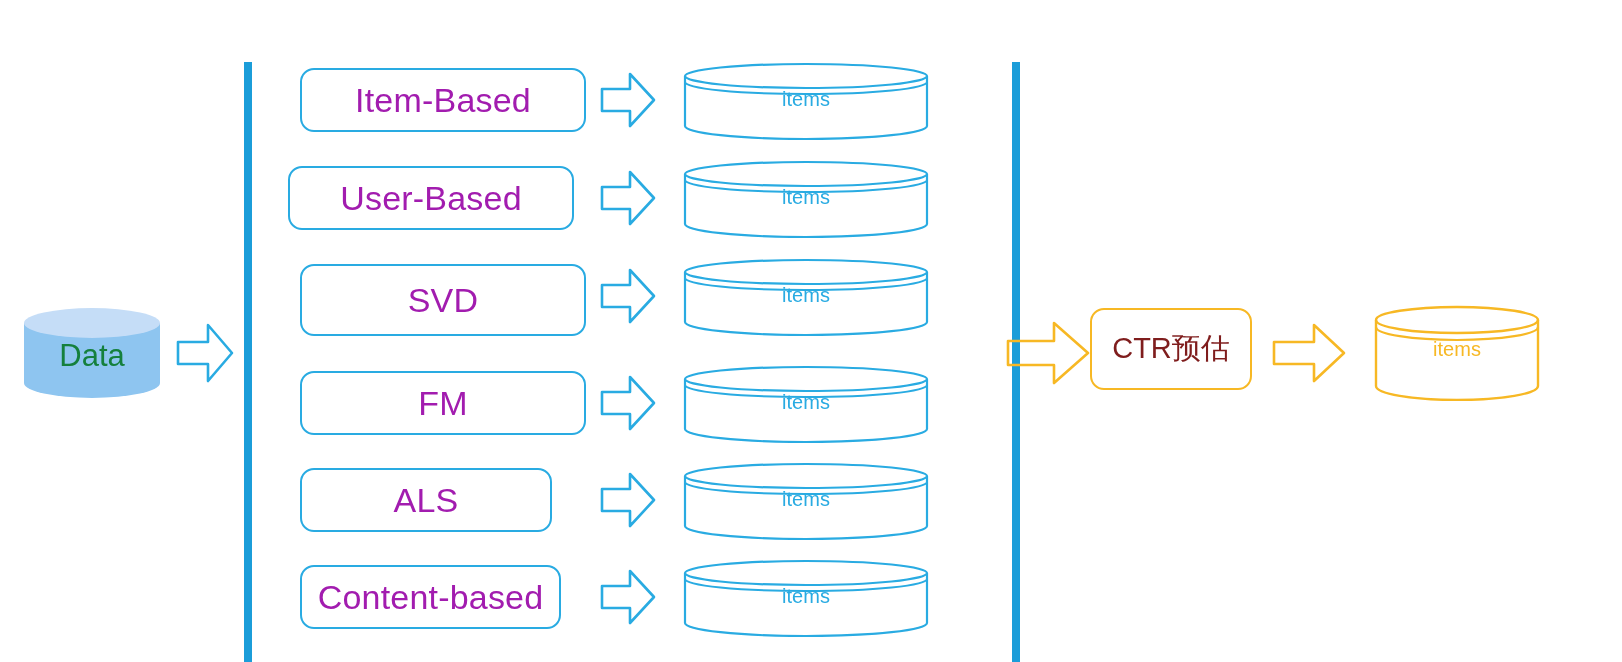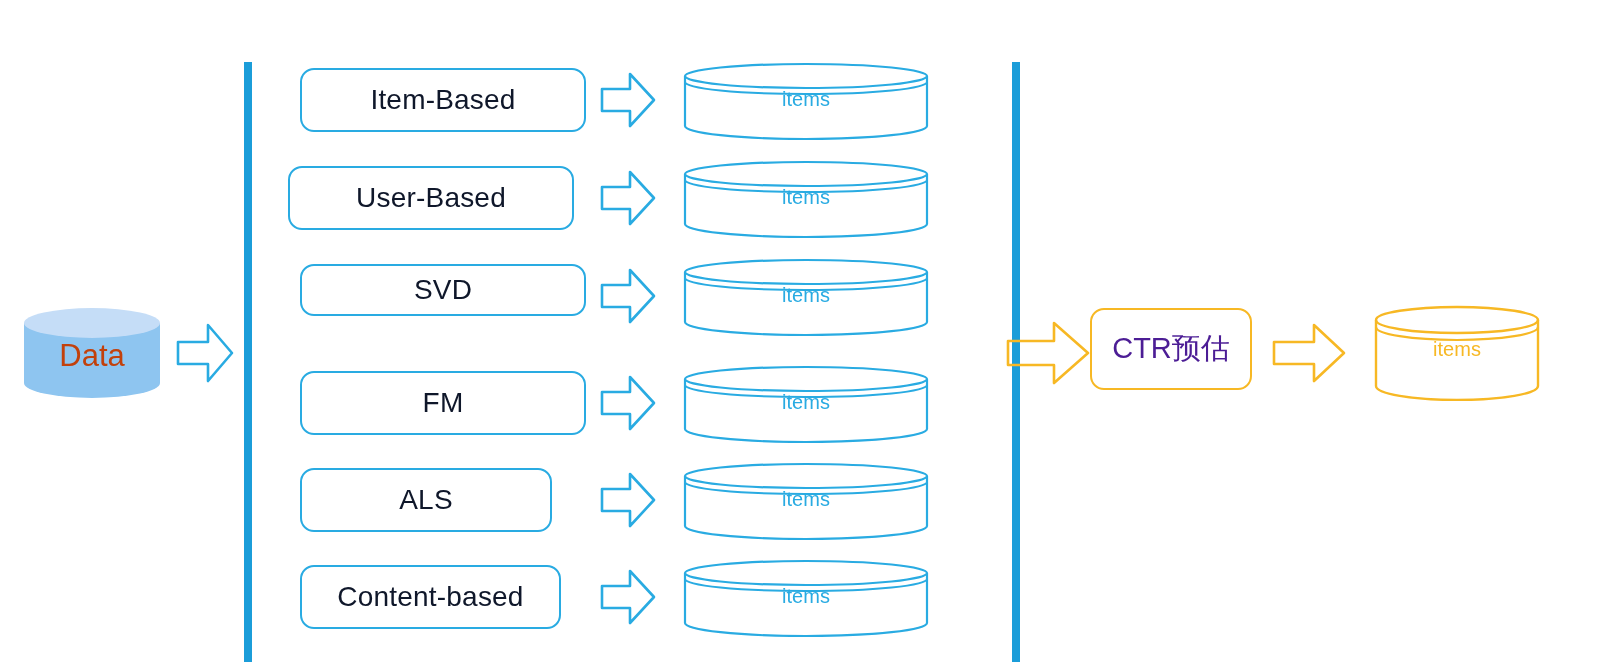--- a/index.html
+++ b/index.html
@@ -28,58 +28,58 @@
   .algo-box {
     border: 2px solid #29abe2;
     border-radius: 14px;
     background: #ffffff;
     display: flex;
     align-items: center;
     justify-content: center;
     box-sizing: border-box;
   }
   .algo-label {
-    color: #0f172a;
-    font-size: 28px;
+    color: #a21caf;
+    font-size: 34px;
     font-weight: 300;
     letter-spacing: 0.2px;
     white-space: nowrap;
     text-align: right;
   }
 
   
   .ctr-box {
     border: 2px solid #f7b824;
     border-radius: 14px;
     background: #ffffff;
     display: flex;
     align-items: center;
     justify-content: center;
     box-sizing: border-box;
   }
   .ctr-label {
-    color: #4c1d95;
+    color: #7f1d1d;
     font-size: 29px;
     font-weight: 300;
     white-space: nowrap;
   }
 
   
   .cyl-wrap { display: block; }
   .cyl-text {
     position: absolute;
     left: 0; right: 0;
     text-align: center;
     color: #29abe2;
     font-size: 20px;
     font-weight: 300;
     pointer-events: none;
   }
   .cyl-text.amber { color: #f7b824; }
-  .cyl-text.onfill { color: #c2410c; }
+  .cyl-text.onfill { color: #15803d; }
 
   
   .arrow-wrap { display: block; }
 </style>
 </head>
 <body>
 
 <div id="canvas">
 
   <div class="abs" style="left:22px; top:307px; width:140px; height:92px;">
@@ -115,21 +115,21 @@
         <span class="algo-label">User-Based</span>
       </div>
       <div class="abs" style="left: 600px; top: 169px; width: 56px; height: 58px;"><svg width="56" height="58" viewBox="0 0 56 58">
           <path d="M2,18 L30,18 L30,3 L54,29 L30,55 L30,40 L2,40 Z" fill="none" stroke="#29abe2" stroke-width="2.6" stroke-linejoin="round"></path>
         </svg></div>
       <div class="abs" style="left: 683px; top: 160px; width: 246px; height: 78px;"><svg width="246" height="78" viewBox="0 0 246 78">
           <path d="M2,14 L2,64 A121,13 0 0 0 244,64 L244,14" fill="none" stroke="#29abe2" stroke-width="2.2" stroke-linejoin="round"></path>
           <ellipse cx="123" cy="14" rx="121" ry="12" fill="none" stroke="#29abe2" stroke-width="2.2"></ellipse>
           <path d="M2,20 A121,12 0 0 0 244,20" fill="none" stroke="#29abe2" stroke-width="2"></path>
         </svg><div class="cyl-text" style="top: 26px;">items</div></div>
-      <div class="abs algo-box" style="left: 300px; top: 264px; width: 286px; height: 52px;">
+      <div class="abs algo-box" style="left: 300px; top: 264px; width: 286px; height: 72px;">
         <span class="algo-label">SVD</span>
       </div>
       <div class="abs" style="left: 600px; top: 267px; width: 56px; height: 58px;"><svg width="56" height="58" viewBox="0 0 56 58">
           <path d="M2,18 L30,18 L30,3 L54,29 L30,55 L30,40 L2,40 Z" fill="none" stroke="#29abe2" stroke-width="2.6" stroke-linejoin="round"></path>
         </svg></div>
       <div class="abs" style="left: 683px; top: 258px; width: 246px; height: 78px;"><svg width="246" height="78" viewBox="0 0 246 78">
           <path d="M2,14 L2,64 A121,13 0 0 0 244,64 L244,14" fill="none" stroke="#29abe2" stroke-width="2.2" stroke-linejoin="round"></path>
           <ellipse cx="123" cy="14" rx="121" ry="12" fill="none" stroke="#29abe2" stroke-width="2.2"></ellipse>
           <path d="M2,20 A121,12 0 0 0 244,20" fill="none" stroke="#29abe2" stroke-width="2"></path>
         </svg><div class="cyl-text" style="top: 26px;">items</div></div>

